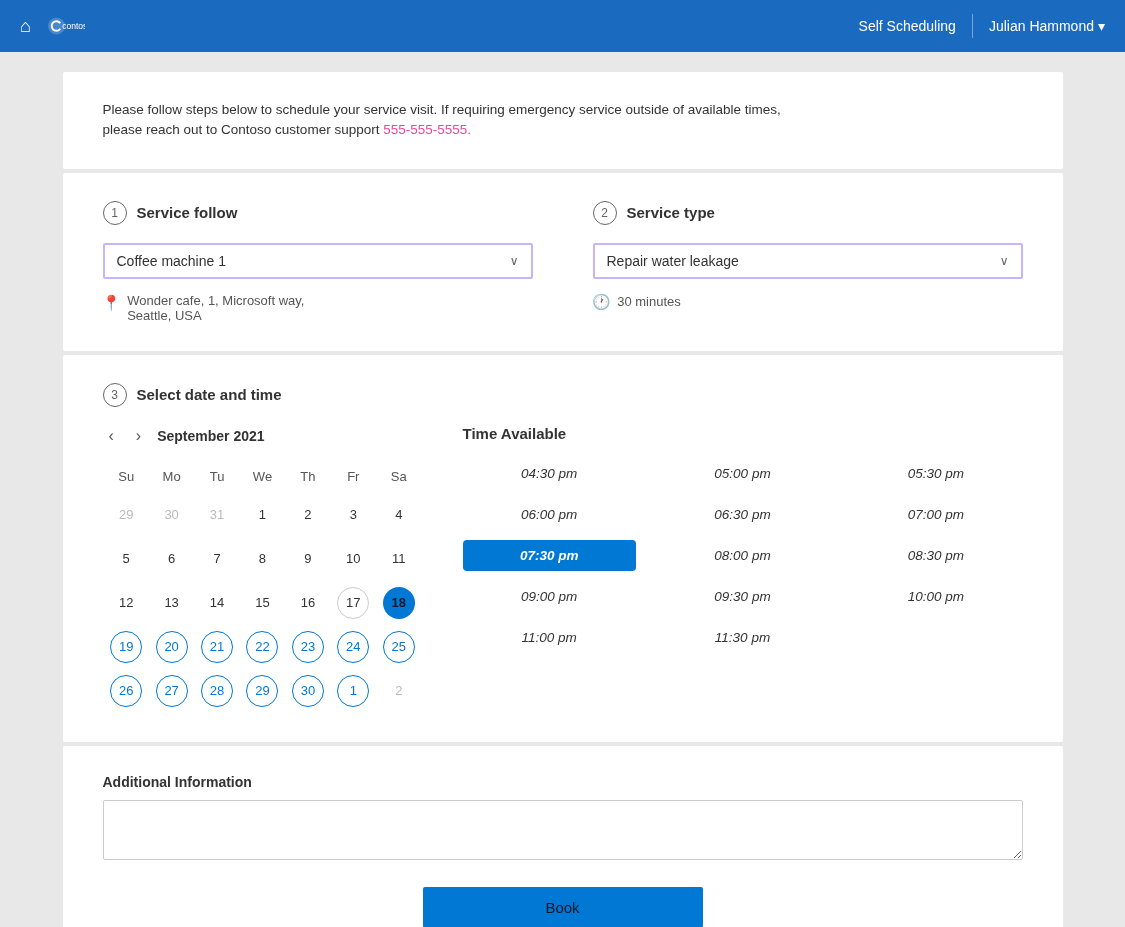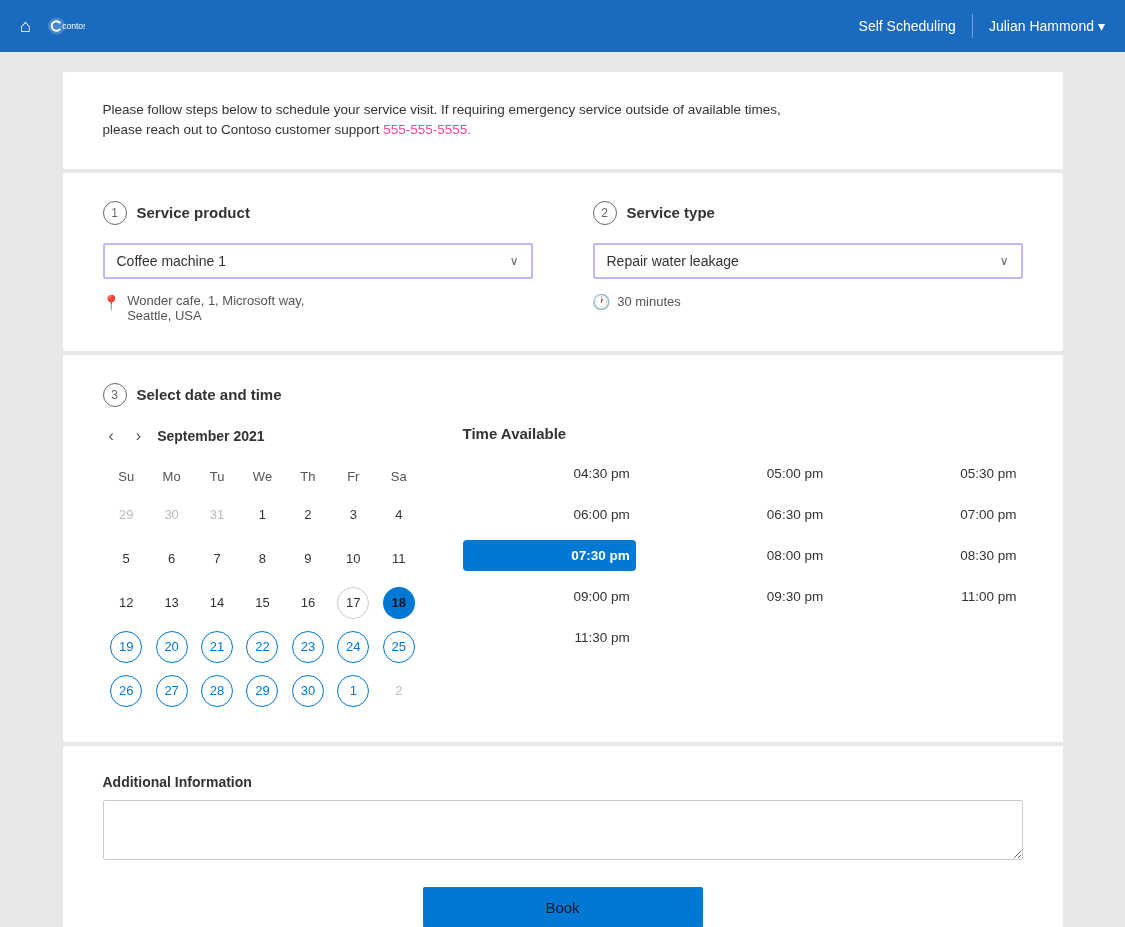--- a/index.html
+++ b/index.html
@@ -237,26 +237,27 @@
       font-weight: 600;
       color: #333;
       margin-bottom: 16px;
     }
     .time-grid {
       display: grid;
       grid-template-columns: repeat(3, 1fr);
       gap: 10px 20px;
     }
     .time-slot {
-      text-align: right;
+      text-align: center;
       padding: 8px 6px;
       font-size: 13.5px;
       color: #333;
       cursor: pointer;
       border-radius: 2px;
+      font-style: italic;
     }
     .time-slot.selected {
       background: #0078d4;
       color: white;
       font-weight: 600;
       border-radius: 4px;
     }
 
     
     .additional-label {
@@ -328,21 +329,21 @@
       <span>please reach out to Contoso customer support </span><a class="intro-link" href="tel:555-555-5555">555-555-5555.</a>
     </p>
   </div>
 
   <div class="card">
     <div class="two-col">
 
       <div class="col">
         <div class="step-header">
           <div class="step-number">1</div>
-          <div class="step-title">Service product</div>
+          <div class="step-title">Service follow</div>
         </div>
         <div class="dropdown">
           <span>Coffee machine 1</span>
           <span class="dropdown-chevron">∨</span>
         </div>
         <div class="location-row">
           <span class="location-icon">📍</span>
           <span>Wonder cafe, 1, Microsoft way,<br>Seattle, USA</span>
         </div>
       </div>
@@ -447,20 +448,21 @@
             <div class="time-slot">05:00 pm</div>
             <div class="time-slot">05:30 pm</div>
             <div class="time-slot">06:00 pm</div>
             <div class="time-slot">06:30 pm</div>
             <div class="time-slot">07:00 pm</div>
             <div class="time-slot selected">07:30 pm</div>
             <div class="time-slot">08:00 pm</div>
             <div class="time-slot">08:30 pm</div>
             <div class="time-slot">09:00 pm</div>
             <div class="time-slot">09:30 pm</div>
+            <div class="time-slot">10:00 pm</div>
             <div class="time-slot">11:00 pm</div>
             <div class="time-slot">11:30 pm</div>
           </div>
       </div>
     </div>
   </div>
 
   <div class="card">
     <div class="additional-label">Additional Information</div>
     <textarea class="additional-textarea" style=""></textarea>

